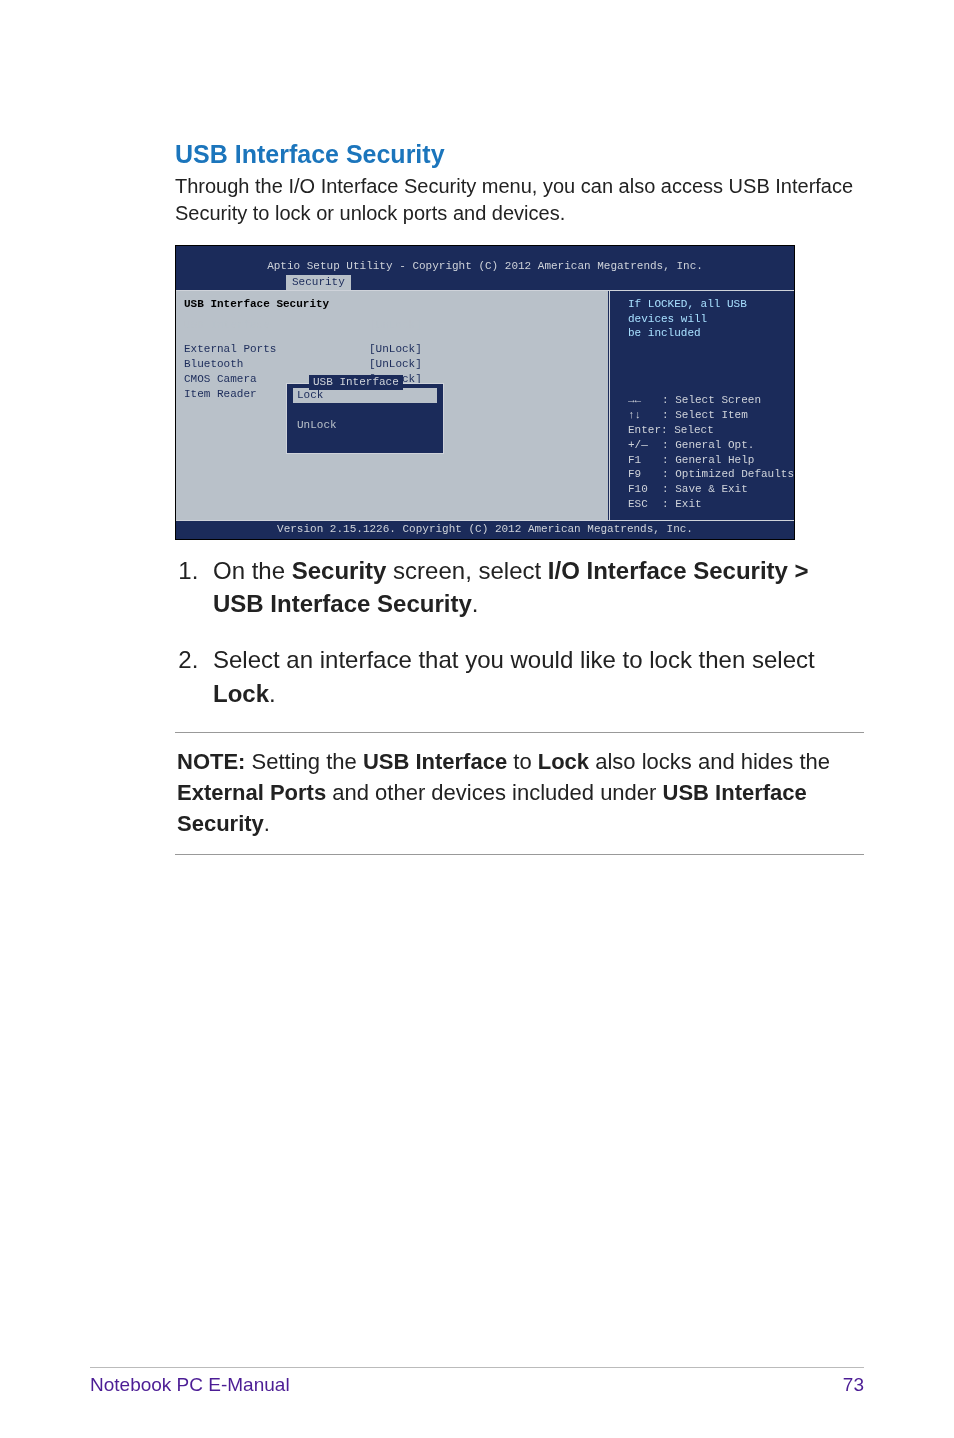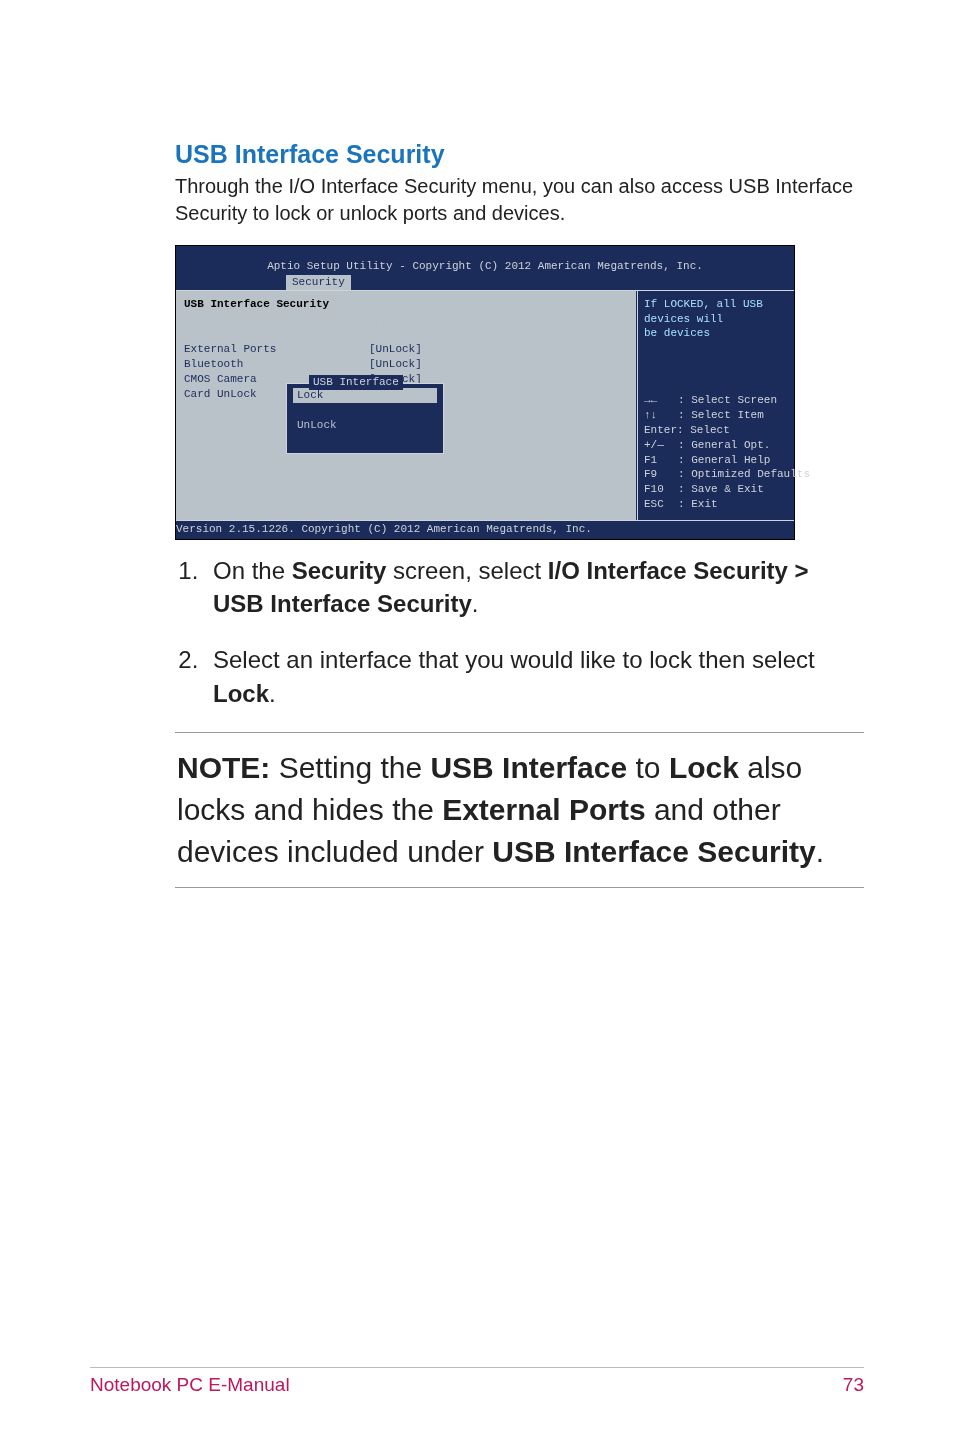--- a/index.html
+++ b/index.html
@@ -62,24 +62,24 @@
   }
   .bios-left {
     flex: 1;
     background: #b9c1c9;
     padding: 6px 8px 10px 8px;
     position: relative;
     min-height: 185px;
     border-right: 1px solid #1b2b5a;
   }
   .bios-right {
-    width: 157px;
-    background: #1b2b5a;
-    color: #cfd3da;
-    padding: 6px 6px 8px 6px;
+    width: 185px;
+    background: #1b2b5a;
+    color: #cfd3da;
+    padding: 6px 6px 8px 18px;
     position: relative;
     border-left: 1px solid #cfd3da;
   }
   .row { display: flex; }
   .row .label { width: 185px; }
   .row .value { flex: 1; }
   .black { color: #000; font-weight: bold; }
   .blue  { color: #1b2b5a; }
   .grayt { color: #b9c1c9; }
   .bios-popup {
@@ -112,21 +112,21 @@
   }
   .bios-right .help-top {
     color: #a8e0ff;
     margin-bottom: 52px;
   }
   .bios-right .keys .krow { white-space: nowrap; }
   .bios-right .keys .sym { display:inline-block; width:34px; }
   .bios-bottom {
     background: #1b2b5a;
     color: #cfd3da;
-    text-align: left;
+    text-align: center;
     padding: 1px 0 2px 0;
     border-radius: 8px;
   }
   .caption {
     font-size: 24px;
     line-height: 1.35;
     margin-bottom: 18px;
   }
   ol.steps {
     padding-left: 30px;
@@ -135,33 +135,33 @@
   ol.steps li {
     font-size: 24px;
     line-height: 1.4;
     padding-left: 8px;
     margin-bottom: 22px;
   }
   .notebox {
     border-top: 1px solid #999;
     border-bottom: 1px solid #999;
     padding: 14px 2px;
-    font-size: 30px;
+    font-size: 22px;
     line-height: 1.4;
     margin-top: 8px;
   }
   .footer {
     position: absolute;
     bottom: 42px;
     left: 90px;
     right: 90px;
     display: flex;
     justify-content: space-between;
     font-size: 19px;
-    color: #be185d;
+    color: #4c1d95;
     border-top: 1px solid #bbb;
     padding-top: 6px;
   }
   b { font-weight: 700; }
 </style>
 </head>
 <body>
 
 <div class="page">
 
@@ -191,34 +191,34 @@
         </div>
         <div class="row">
           <span class="label blue">Bluetooth</span>
           <span class="value blue">[UnLock]</span>
         </div>
         <div class="row">
           <span class="label blue">CMOS Camera</span>
           <span class="value blue">[UnLock]</span>
         </div>
         <div class="row">
-          <span class="label blue">Card UnLock</span>
+          <span class="label blue">Item Reader</span>
         </div>
 
         <div class="bios-popup">
           <span class="pop-title">USB Interface</span>
           <div class="opt sel">Lock</div>
           <div class="opt">UnLock</div>
         </div>
       </div>
       <div class="bios-right">
         <div class="help-top">
           <div>If LOCKED, all USB</div>
           <div>devices will</div>
-          <div>be devices</div>
+          <div>be included</div>
         </div>
         <div class="keys">
           <div class="krow"><span class="sym">→←</span><span>: Select Screen</span></div>
           <div class="krow"><span class="sym">↑↓</span><span>: Select Item</span></div>
           <div class="krow"><span class="sym" style="width:auto">Enter:</span> <span>Select</span></div>
           <div class="krow"><span class="sym">+/—</span><span>: General Opt.</span></div>
           <div class="krow"><span class="sym">F1</span><span>: General Help</span></div>
           <div class="krow"><span class="sym">F9</span><span>: Optimized Defaults</span></div>
           <div class="krow"><span class="sym">F10</span><span>: Save &amp; Exit</span></div>
           <div class="krow"><span class="sym">ESC</span><span>: Exit</span></div>

